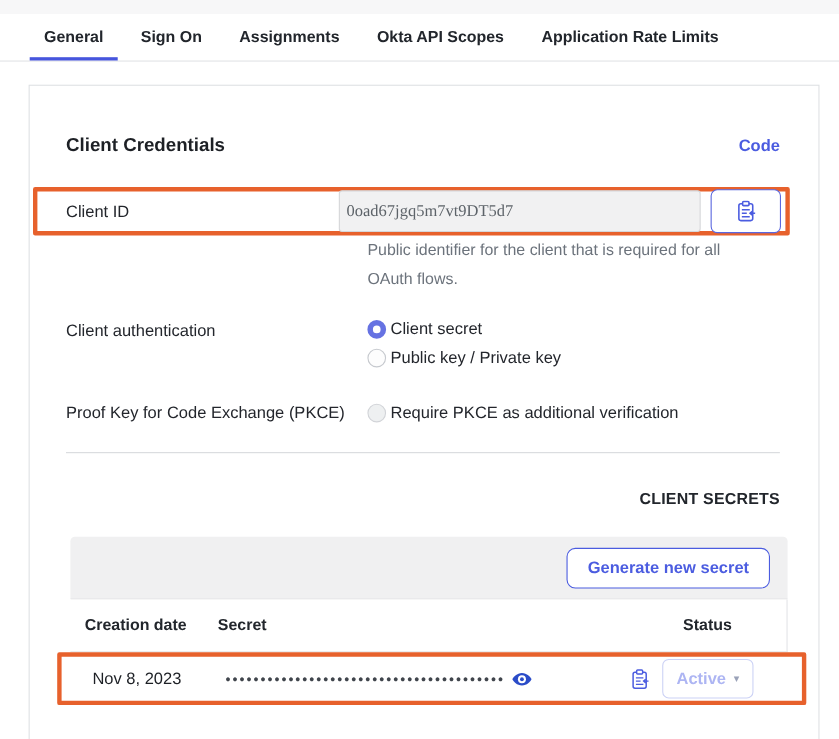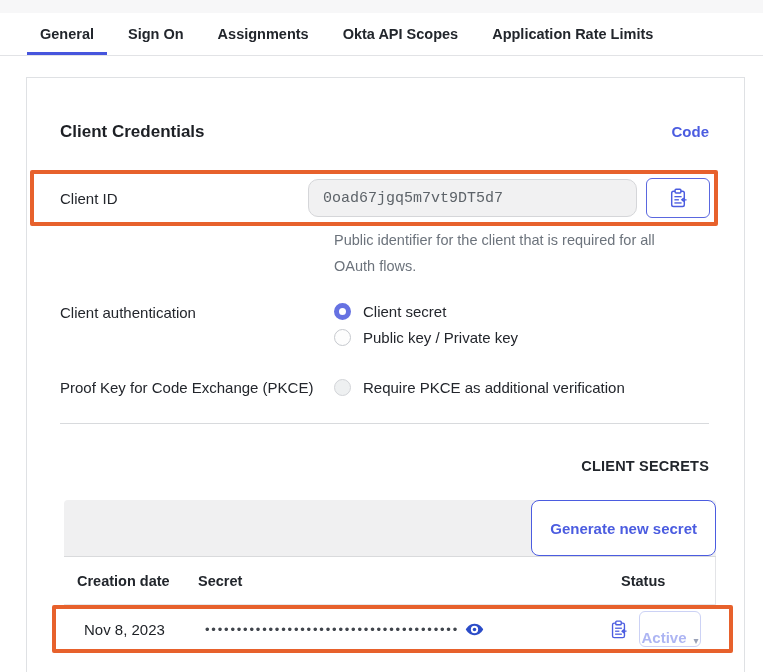--- a/index.html
+++ b/index.html
@@ -17,55 +17,55 @@
 
   .card { margin:21px 0 0 26px; width:719px; height:617px;
     background:#fff; border:1px solid #dfe1e4; padding:44px 35px 0 33px; }
 
   .card-head { display:flex; justify-content:space-between; align-items:baseline; }
   .card-title { font-size:17px; font-weight:bold; color:#1d2025; }
   .edit-link { font-size:15px; font-weight:bold; color:#4b5ce0; cursor:pointer; }
 
   .hl-box { border:4px solid #e7612c; border-radius:2px; }
 
-  .clientid-box { margin:28px 0 0 -30px; width:688px; height:56px;
+  .clientid-box { margin:28px 0 0 -30px; width:688px; height:44px;
     display:flex; align-items:center; padding:0 4px 0 26px; }
   .field-label { font-size:15px; color:#23262c; }
   .clientid-box .field-label { width:248px; flex:none; }
   .clientid-input { flex:1; height:38px; background:#f1f1f2; border:1px solid #d5d6d9;
-    border-radius:10px; font-family:Liberation Mono, monospace;
-    font-size:15px; color:#5d6369; padding:0 14px; outline:none; }
+    border-radius:3px; font-family:Liberation Serif, serif;
+    font-size:15px; color:#5d6369; padding:0 6px; outline:none; }
   .copy-btn { width:64px; height:40px; margin-left:9px; flex:none; background:#fff;
     border:1px solid #5a67df; border-radius:6px; display:flex;
     align-items:center; justify-content:center; cursor:pointer; }
 
   .help-text { margin:1px 0 0 274px; width:332px; font-size:14.5px;
     color:#6c737c; line-height:1.8; }
 
   .field-row { display:flex; margin-top:24px; }
   .field-row .field-label { width:274px; flex:none; padding-top:1px; }
   .option-col { display:flex; flex-direction:column; gap:9px; }
-  .option { display:flex; align-items:center; gap:12px; cursor:pointer; }
+  .option { display:flex; align-items:center; gap:4px; cursor:pointer; }
   .option-label { font-size:15px; color:#23262c; }
   .radio { width:17px; height:17px; border-radius:50%; flex:none; }
   .radio.selected { background:#fff; border:5px solid #6672e2; }
   .radio.unselected { background:#fdfdfd; border:1.5px solid #c6c9ce; }
   .circle-checkbox { width:17px; height:17px; border-radius:50%; flex:none;
     background:#eef0f1; border:1.5px solid #d2d4d8; }
   .row-pkce { margin-top:32px; }
 
   .divider { margin-top:27px; border:none; border-top:1px solid #d8dadd; }
 
   .sec-title { margin-top:34px; font-size:14.5px; font-weight:bold;
     color:#22262c; letter-spacing:.2px;text-align:right; }
 
   .table { margin:26px 0 0 4px; width:652px; }
   .toolbar { height:57px; background:#f0f0f1; border-radius:4px 4px 0 0;
-    border-bottom:1px solid #d9dadc; display:flex; 
-    justify-content:flex-end; }
+    border-bottom:1px solid #d9dadc; display:flex; align-items:center;
+    justify-content:flex-end; padding-right:16px; }
   .generate-btn { background:#fff; border:1px solid #4b5ce0; border-radius:8px;
     color:#4b5ce0; font-family:"Liberation Sans",sans-serif; font-size:15px;
     font-weight:bold; padding:9px 18px; cursor:pointer; }
 
   .thead { display:flex; align-items:center; height:48px; padding-left:13px;
     font-size:14.5px; font-weight:bold; color:#22262c;
     border-bottom:1px solid #e6e7e9; border-right:1px solid #e3e4e7; }
   .th-date { width:121px; flex:none; }
   .th-secret { flex:1; }
   .th-status { width:94px; flex:none; }
@@ -73,23 +73,23 @@
   .secret-row-box { margin-left:-12px; width:681px; height:48px;
     display:flex; align-items:center; padding-left:28px; background:#fff; }
   .cell-date { width:121px; flex:none; font-size:15px; color:#1d2025; }
   .cell-secret { flex:1; display:flex; align-items:center; min-width:0; }
   .secret-dots { font-size:13px; letter-spacing:1.8px; color:#40454c;
     white-space:nowrap; overflow:hidden; }
   .icon-btn { background:none; border:none; padding:0; cursor:pointer;
     display:flex; align-items:center; }
   .eye-btn { margin-left:6px; }
   .clip-btn { margin-left:34px; flex:none; }
-  .status-btn { margin:0 28px 0 12px; flex:none; width:62px; height:36px;
+  .status-btn { margin:0 44px 0 12px; flex:none; width:83px; height:36px;
     background:#fff; border:1.5px solid #ccd2f5; border-radius:6px;
-    display:flex; align-items:flex-end; justify-content:center; gap:7px;
+    display:flex; align-items:center; justify-content:center; gap:7px;
     cursor:pointer; }
   .status-label { font-size:15px; font-weight:bold; color:#adb5f3;
     font-family:"Liberation Sans",sans-serif; }
   .status-caret { font-size:10px; color:#9aa2b8; }
 </style>
 </head>
 <body>
 
 <div class="topstrip"></div>
 

